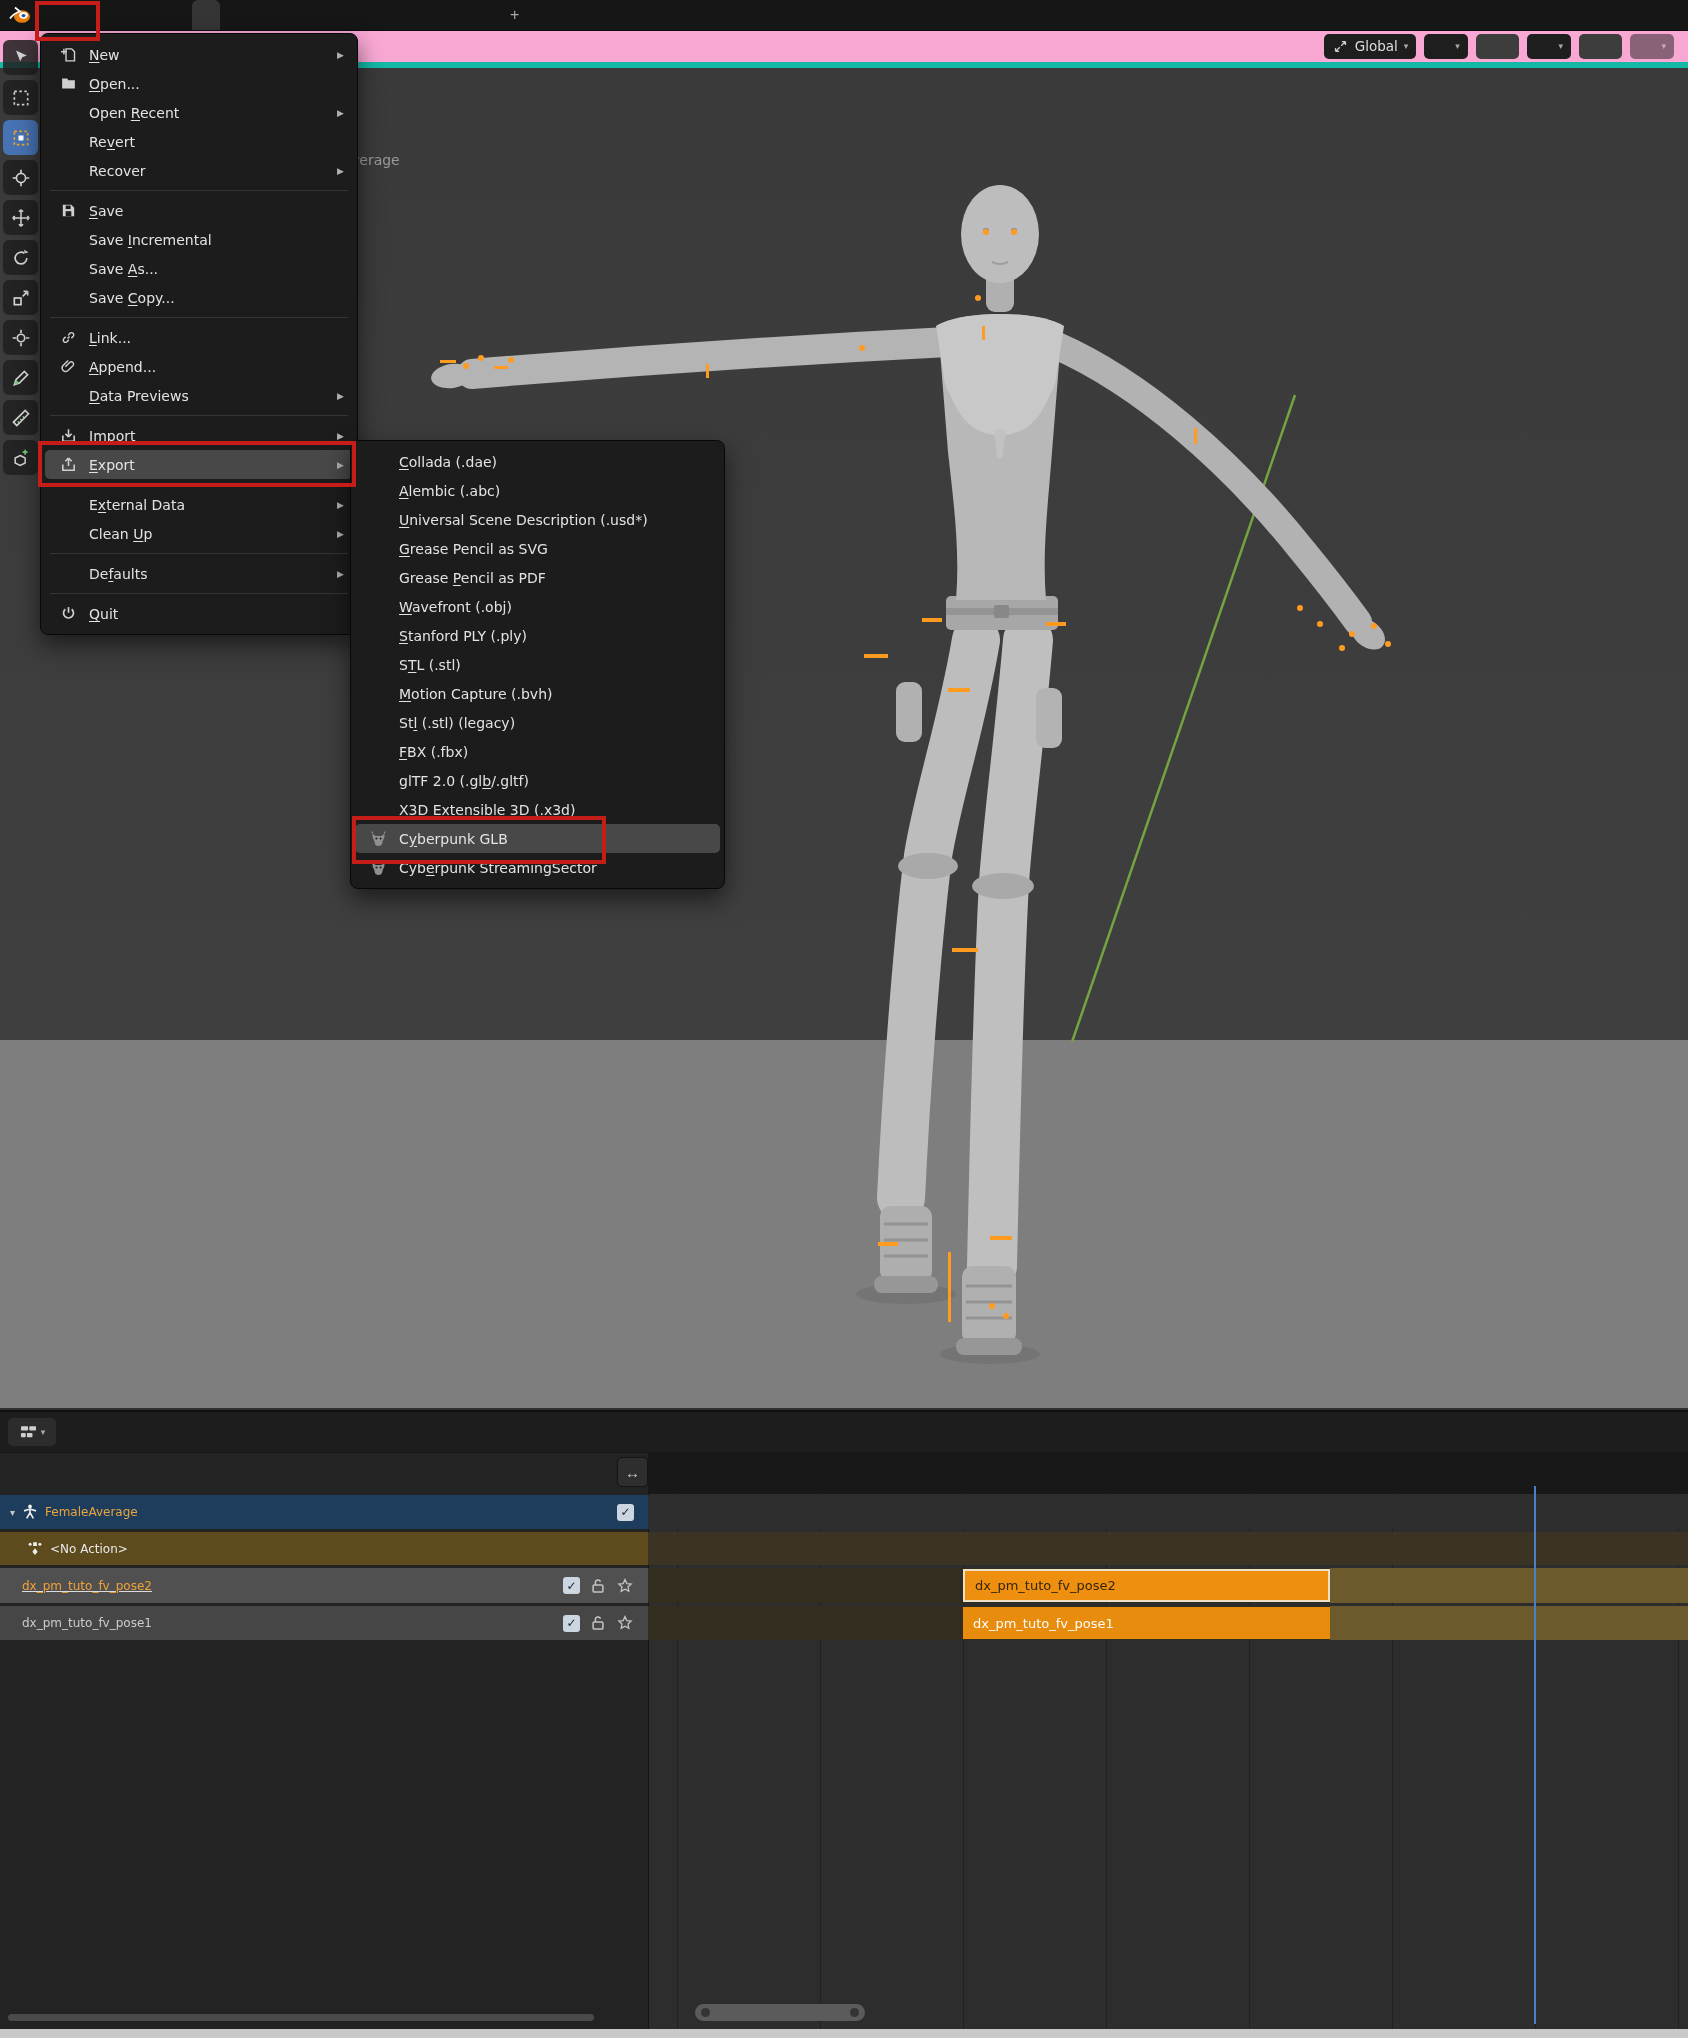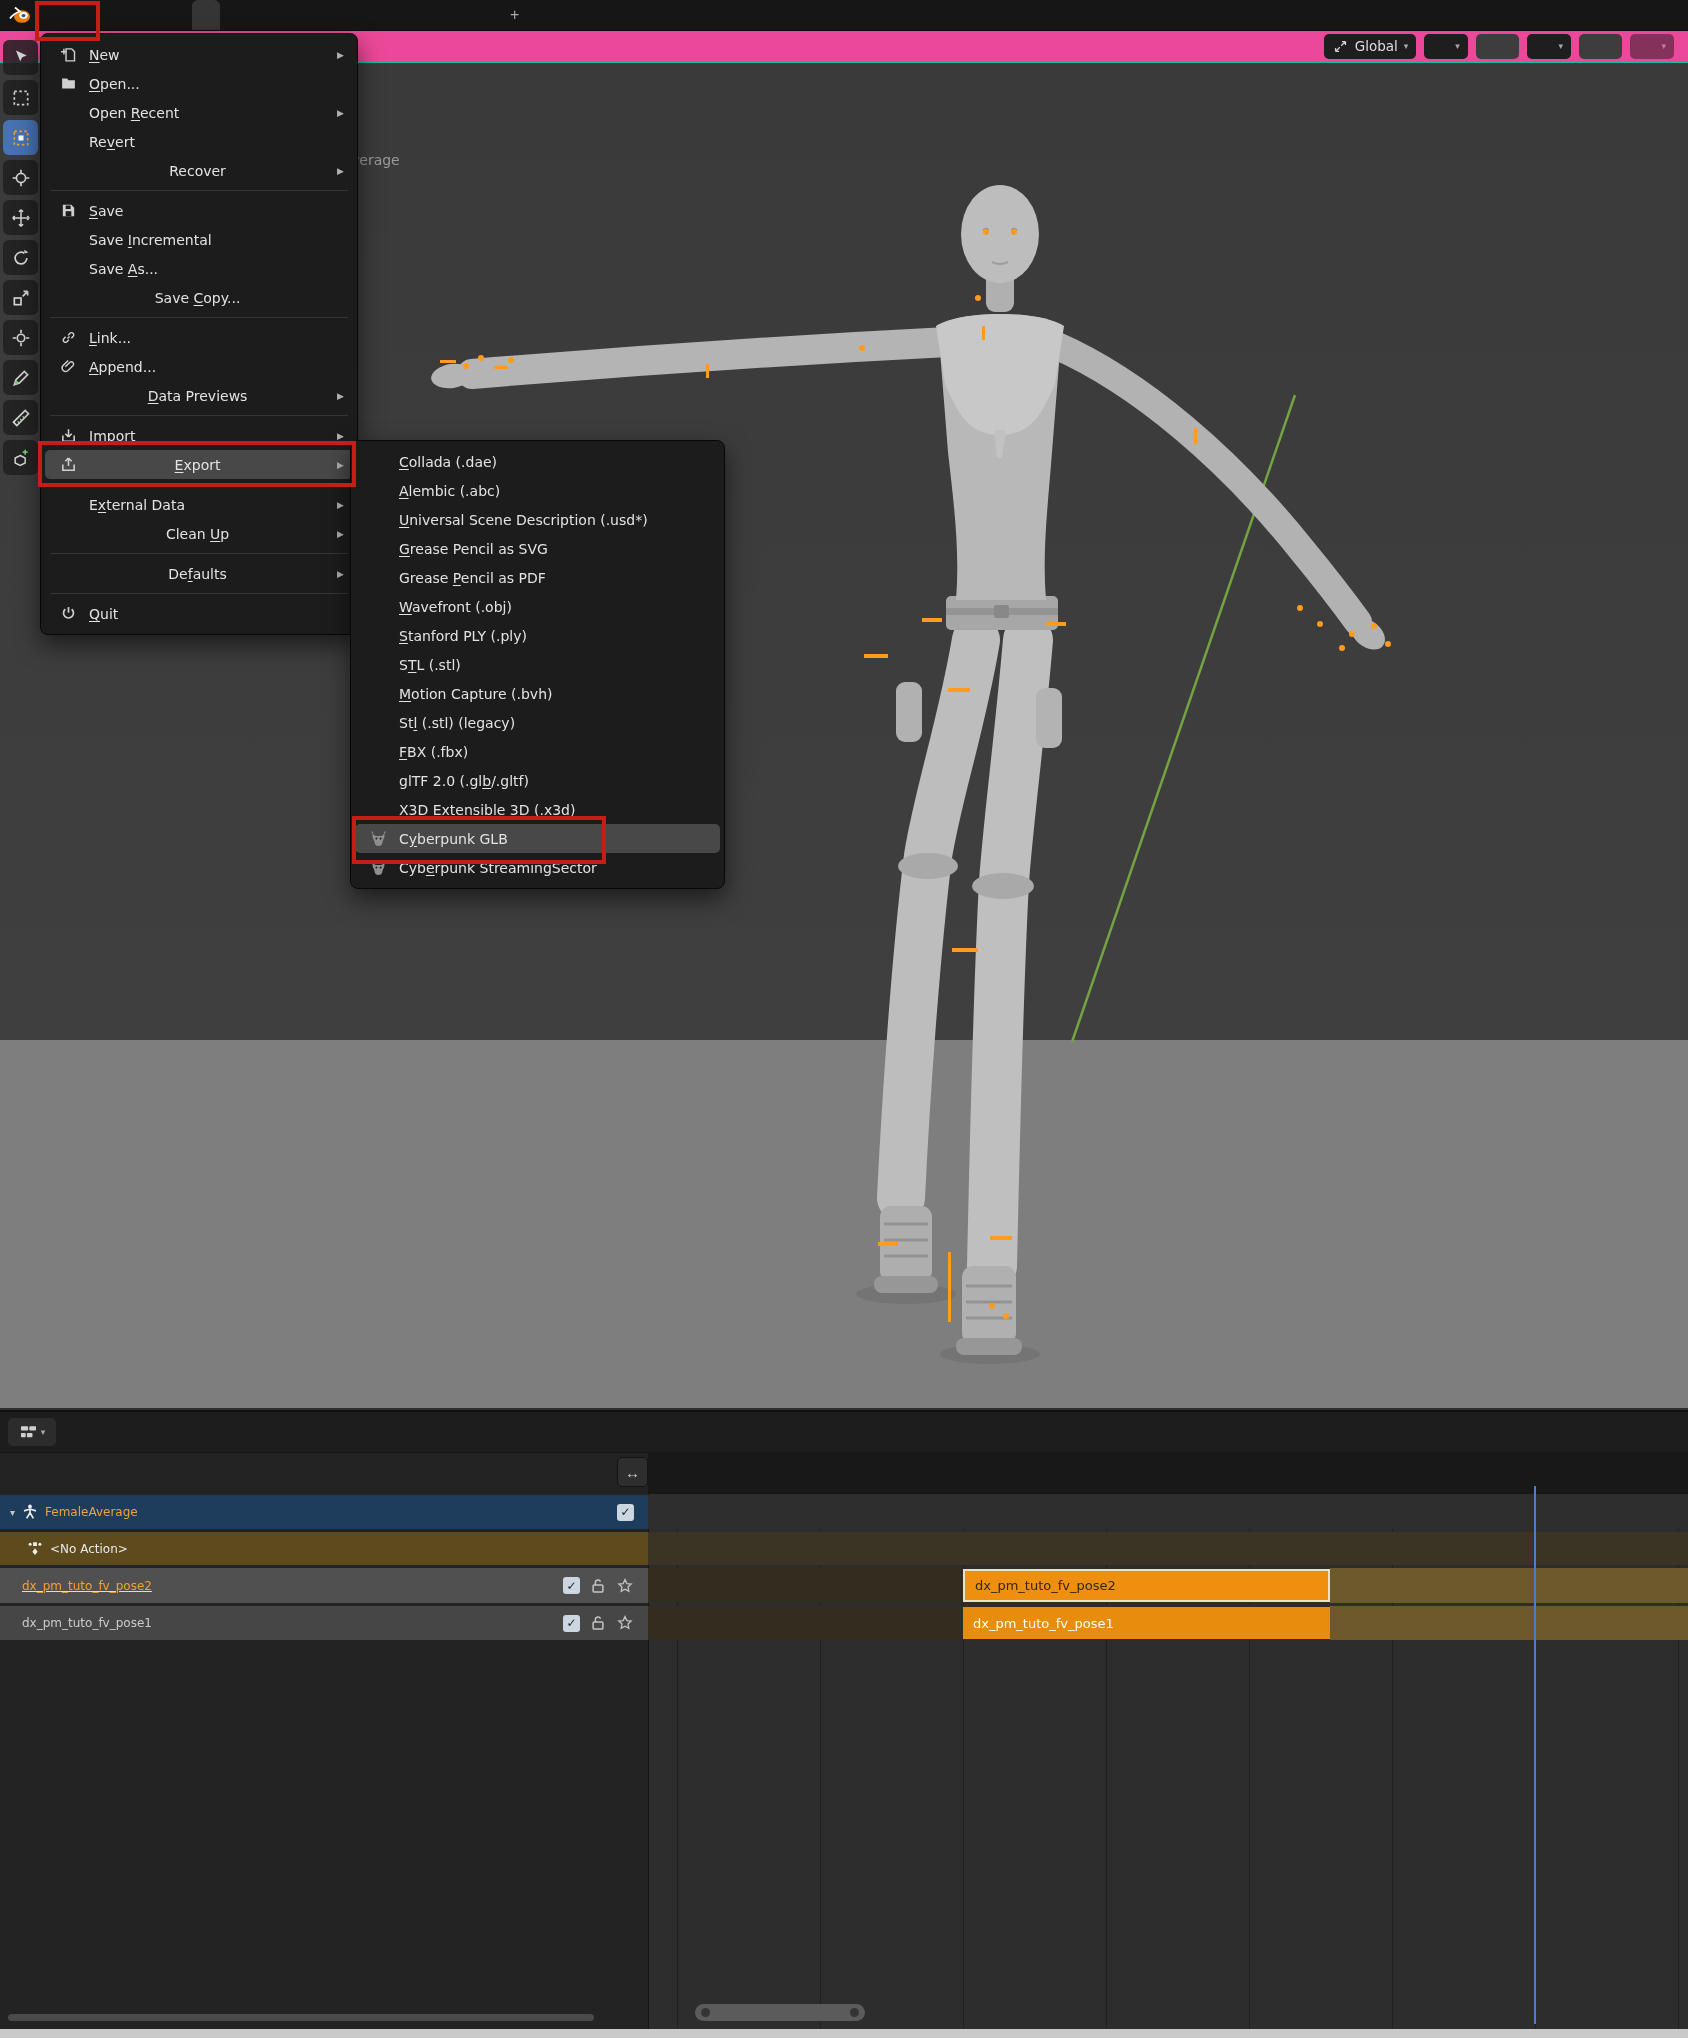--- a/index.html
+++ b/index.html
@@ -12,21 +12,21 @@
   .topbar{position:absolute;left:0;top:0;width:1688px;height:30px;background:#161616;display:flex;align-items:center;z-index:40;border-bottom:1px solid #0c0c0c;}
   .logo{width:24px;height:24px;margin-left:8px;flex:0 0 auto;}
   .menubar{display:flex;align-items:center;margin-left:8px;}
   .menu-btn{background:none;border:0;color:#d8d8d8;font:14px "DejaVu Sans",sans-serif;padding:0 13px;height:30px;cursor:default;}
   .tabs{display:flex;align-items:stretch;height:30px;margin-left:22px;}
   .tab{display:flex;align-items:center;padding:0 14px;font-size:13.5px;color:#9b9b9b;white-space:nowrap;}
   .tab.active{background:#353535;color:#ececec;border-radius:6px 6px 0 0;}
   .tab-add{background:none;border:0;color:#aaa;font-size:16px;padding:0 10px;height:30px;}
 
   
-  .vp-header{position:absolute;left:0;top:30px;width:1688px;height:32px;background:#ec4899;border-bottom:1px solid #14b8a6;display:flex;align-items:center;z-index:10;}
+  .vp-header{position:absolute;left:0;top:30px;width:1688px;height:32px;background:#f9a8d4;border-bottom:6px solid #14b8a6;display:flex;align-items:center;z-index:10;}
   .vph-menus{display:flex;margin-left:368px;}
   .vph-menus button{background:none;border:0;color:#d8d8d8;font:14px "DejaVu Sans",sans-serif;padding:0 11px;height:32px;}
   .vph-right{margin-left:auto;margin-right:14px;display:flex;gap:8px;align-items:center;}
   .pill{display:flex;align-items:center;gap:6px;background:#1e1e1e;border-radius:5px;height:25px;padding:0 8px;font-size:13.5px;color:#dedede;}
   .pill .picon{width:17px;height:17px;color:#cfcfcf;}
   .pill.seg-active{background:#3d3d3d;}
   .pill.dim{opacity:.5;}
   .chev{font-size:9px;color:#a8a8a8;line-height:1;}
 
   
@@ -43,21 +43,21 @@
   .menu-panel{position:absolute;background:#1c1c1c;border:1px solid #080808;border-radius:8px;box-shadow:0 10px 24px rgba(0,0,0,.55);padding:6px 4px;z-index:50;}
   #file-menu{left:40px;top:33px;width:308px;}
   #export-menu{left:350px;top:440px;width:365px;}
   .mi{height:29px;display:flex;align-items:center;padding:0 9px 0 12px;border-radius:5px;font-size:14px;color:#e3e3e3;white-space:nowrap;}
   .mi-icon{width:22px;height:18px;margin-right:10px;color:#cfcfcf;display:flex;align-items:center;justify-content:center;flex:0 0 auto;}
   .mi-icon svg{width:17px;height:17px;}
   .mi-label{flex:1;}
   .mi-sc{color:#8f8f8f;font-size:13px;margin-left:22px;}
   .subarrow{margin-left:9px;font-size:9px;color:#b0b0b0;}
   .mi.hover{background:#484848;}
-  .mi.sep-after{margin-bottom:11px;position:relative;text-align:center;}
+  .mi.sep-after{margin-bottom:11px;position:relative;}
   .mi.sep-after::after{content:"";position:absolute;left:5px;right:5px;bottom:-6px;height:1px;background:#353535;}
 
   
   .tooltip{position:absolute;left:508px;top:872px;width:512px;background:#191919;border:1px solid #060606;border-radius:7px;padding:10px 14px;font-size:15px;line-height:1.55;color:#c9c9c9;z-index:60;box-shadow:0 6px 16px rgba(0,0,0,.5);}
 
   
   .redbox{position:absolute;border:4px solid #c51d18;z-index:70;pointer-events:none;}
   #redbox-file{left:35px;top:1px;width:57px;height:32px;}
   #redbox-export{left:38px;top:441px;width:310px;height:38px;}
   #redbox-cyberpunk{left:352px;top:816px;width:246px;height:40px;}

